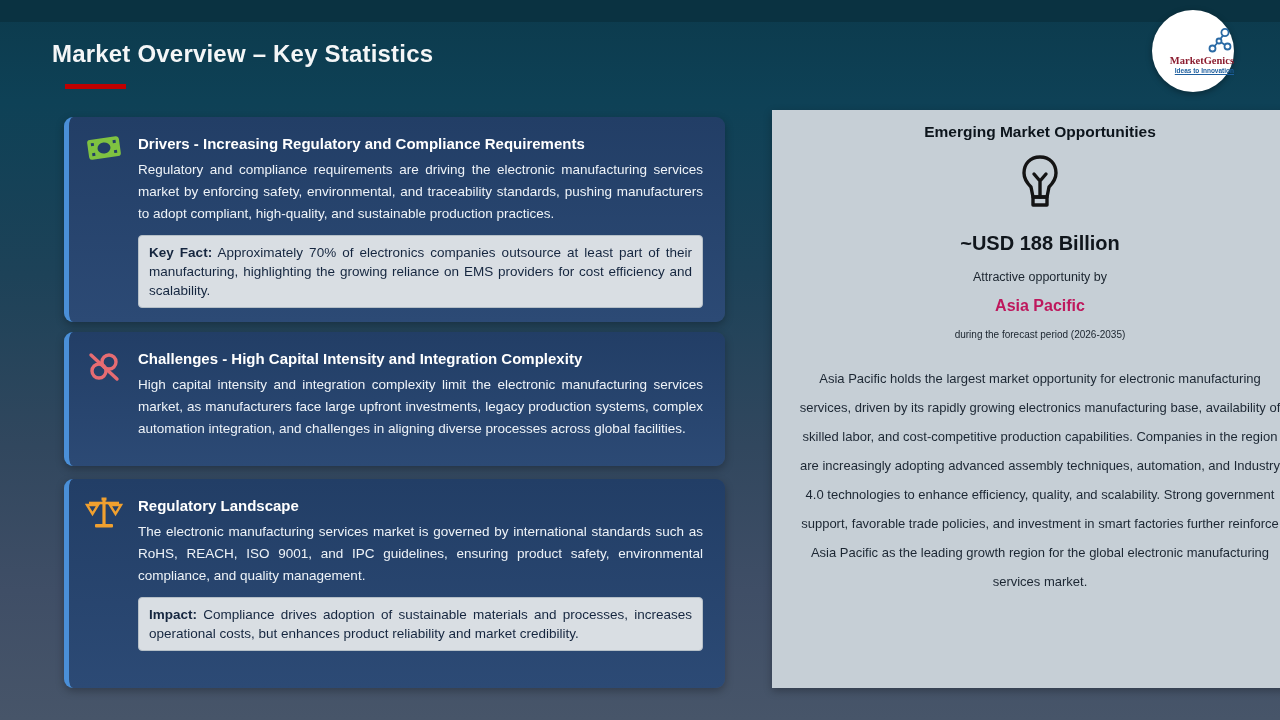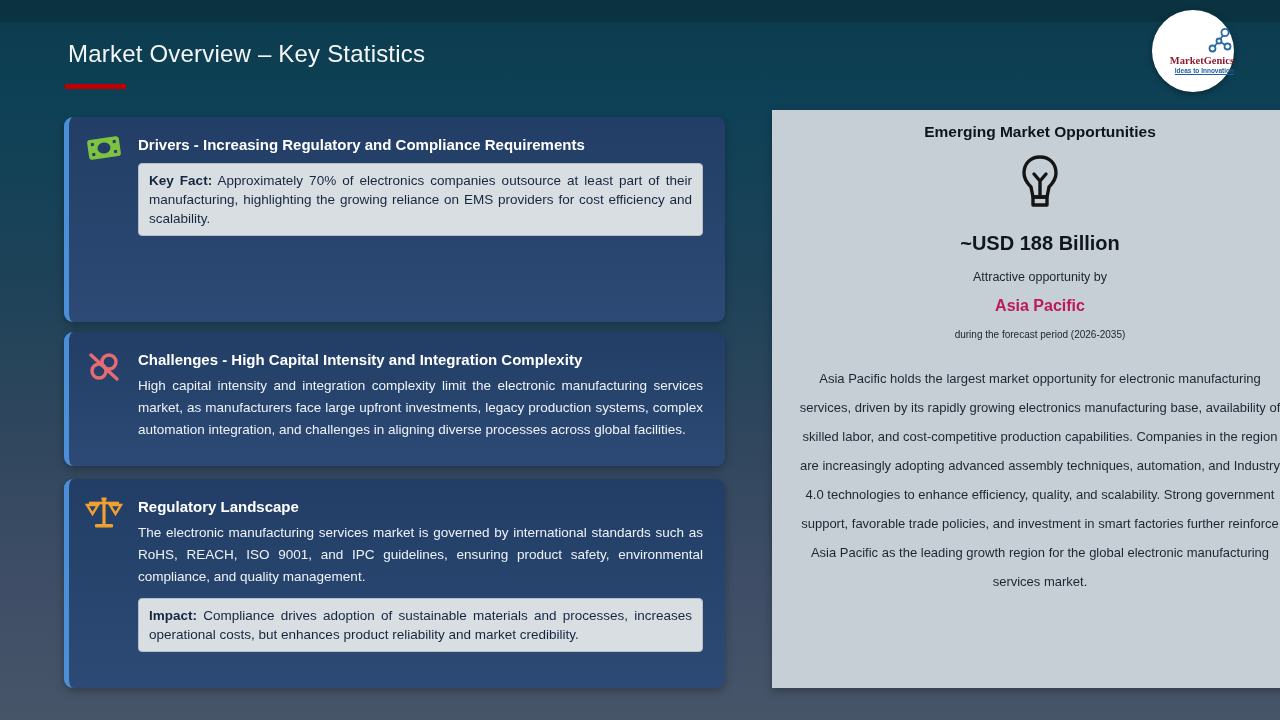--- a/index.html
+++ b/index.html
@@ -10,22 +10,22 @@
   }
   .slide {
     position: relative; width: 1280px; height: 720px;
     background: linear-gradient(180deg, #0c3a4c 0%, #0e4156 14%, #1d4258 38%, #31475e 62%, #3f4e66 82%, #475569 100%);
   }
   .top-strip {
     position: absolute; top: 0; left: 0; width: 1280px; height: 22px;
     background: #0a3241;
   }
   .page-title {
-    position: absolute; left: 68px; top: 40px; margin: 0;
-    font-size: 24px; font-weight: normal; color: #f4f6f7; letter-spacing: 0.2px;
+    position: absolute; left: 52px; top: 40px; margin: 0;
+    font-size: 24px; font-weight: bold; color: #f4f6f7; letter-spacing: 0.2px;
   }
   .title-underline {
     position: absolute; left: 65px; top: 84px; width: 61px; height: 5px;
     background: #c00000;
   }
   
   .logo {
     position: absolute; left: 1152px; top: 10px; width: 82px; height: 82px;
     background: #ffffff; border-radius: 50%;
     display: flex; flex-direction: column; align-items: flex-end; justify-content: center;
@@ -47,21 +47,21 @@
     box-shadow: 0 3px 8px rgba(0,0,0,0.28);
     display: flex;
   }
   .card-drivers    { top: 117px; height: 205px; }
   .card-challenges { top: 332px; height: 134px; }
   .card-regulatory { top: 479px; height: 209px; }
   .card-iconcol {
     flex: 0 0 69px; display: flex; justify-content: center;
     padding-top: 17px;
   }
-  .card-content { flex: 1; padding: 9px 22px 10px 0; margin-top: 8px; }
+  .card-content { flex: 1; padding: 16px 22px 10px 0; }
   .card-title {
     margin: 2px 0 7px; font-size: 15px; font-weight: bold; color: #ffffff;
   }
   .card-text {
     margin: 0; font-size: 13.5px; line-height: 22px; color: #eef3f8;
     text-align: justify;
   }
   .callout {
     margin-top: 10px; background: #d9dee3; border: 1px solid #b5bfc7;
     border-radius: 4px; padding: 7px 10px;
@@ -119,20 +119,21 @@
           <ellipse cx="19" cy="14" rx="6.5" ry="5.5" fill="#223e66"></ellipse>
           <rect x="6.5" y="7.5" width="3" height="3" fill="#223e66"></rect>
           <rect x="28.5" y="7.5" width="3" height="3" fill="#223e66"></rect>
           <rect x="6.5" y="17.5" width="3" height="3" fill="#223e66"></rect>
           <rect x="28.5" y="17.5" width="3" height="3" fill="#223e66"></rect>
         </g>
       </svg>
     </div>
     <div class="card-content">
       <h3 class="card-title">Drivers - Increasing Regulatory and Compliance Requirements</h3>
+      <p class="card-text">Regulatory and compliance requirements are driving the electronic manufacturing services market by enforcing safety, environmental, and traceability standards, pushing manufacturers to adopt compliant, high-quality, and sustainable production practices.</p>
       <div class="callout">
         <span class="callout-label">Key Fact:</span>
         <span>Approximately 70% of electronics companies outsource at least part of their manufacturing, highlighting the growing reliance on EMS providers for cost efficiency and scalability.</span>
       </div>
     </div>
   </div>
 
   <div class="card card-challenges">
     <div class="card-iconcol">
       <svg width="36" height="36" viewBox="0 0 36 36">

